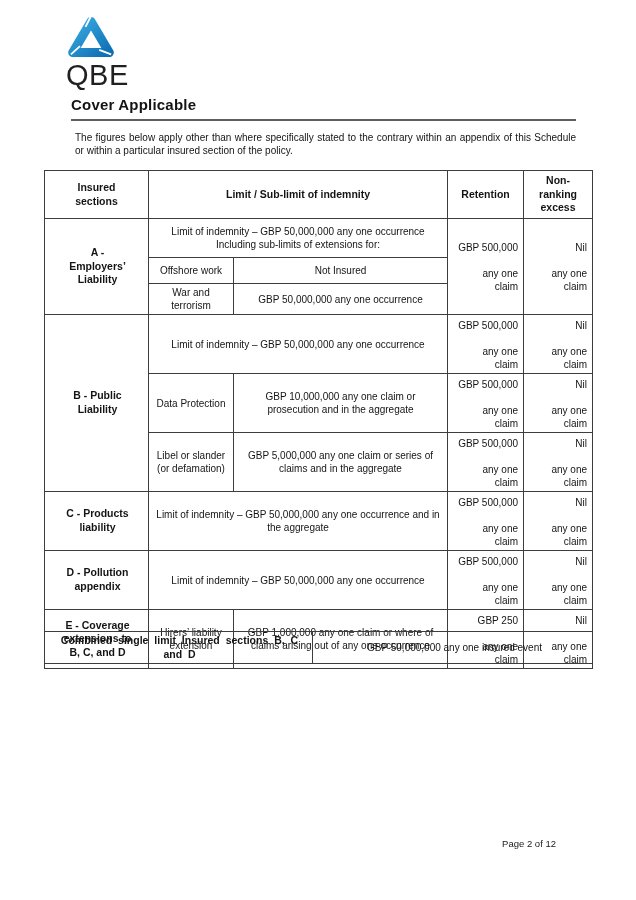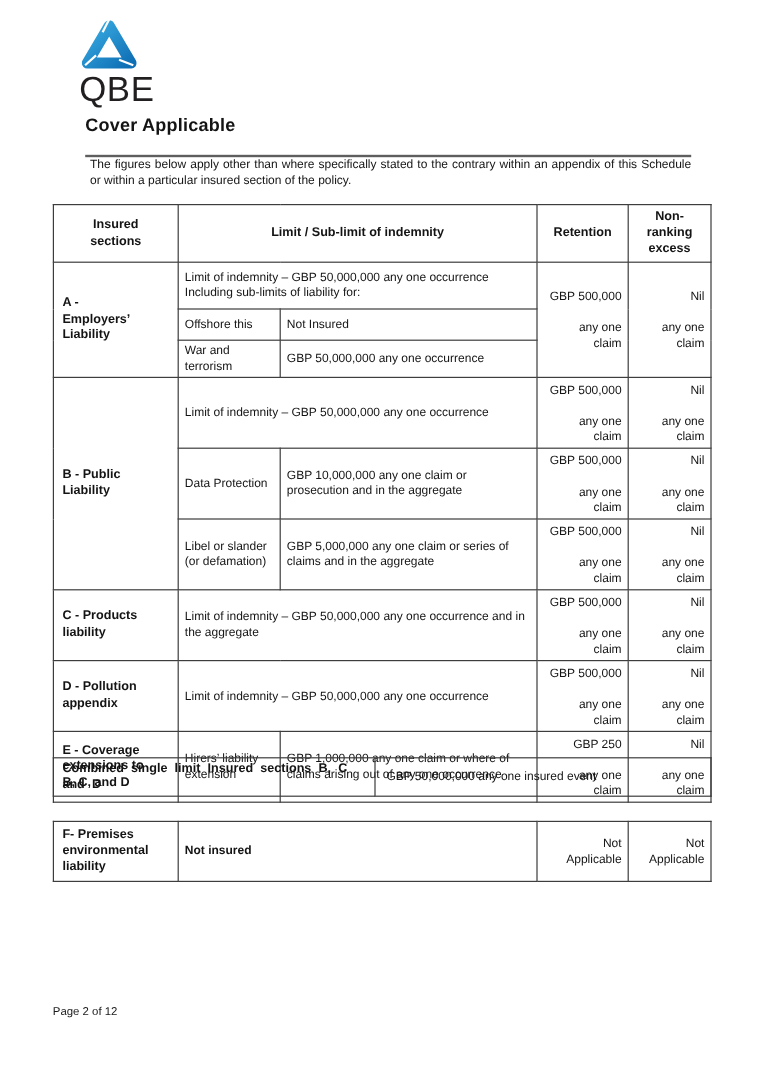--- a/index.html
+++ b/index.html
@@ -11,52 +11,52 @@
 
   
   .logo { position:absolute; left:66px; top:16px; width:60px; }
   .logo svg { display:block; margin-left:2px; }
   .logo-text { font-size:29px; line-height:1; color:#221f20; letter-spacing:0.5px; margin-top:3px; }
 
   
   .title {
     position:absolute; left:71px; top:96px; width:505px;
     font-size:15px; font-weight:bold; letter-spacing:0.2px;
-    padding-bottom:16px; border-bottom:2px solid #5e5e5e;
+    padding-bottom:6px; border-bottom:2px solid #5e5e5e;
   }
 
   
   .intro {
     position:absolute; left:75px; top:131px; width:501px;
     font-size:10px; line-height:1.34; text-align:justify; margin:0;
   }
 
   table { border-collapse:collapse; table-layout:fixed; }
   td, th {
     border:1px solid #3d3d3d; padding:2px 5px;
     font-size:10px; line-height:1.3; font-weight:normal;
-    vertical-align:middle; text-align:left; white-space:pre-line;
+    vertical-align:middle; text-align:center; white-space:pre-line;
     overflow:hidden;
   }
   th { font-weight:bold; font-size:10.5px; text-align:center; }
   .lbl { font-weight:bold; font-size:10.5px; padding-left:7px; }
   .cen { text-align:right; }
   .vtop { vertical-align:top; padding-top:4px; }
   b { font-weight:normal; }
 
   .main-table   { position:absolute; left:44px; top:170px; width:548px;padding-left:38px; }
   .combined-table { position:absolute; left:44px; top:631px; width:548px; }
   .f-table      { position:absolute; left:44px; top:684px; width:548px; }
 
   .combined-table .lbl { word-spacing:3px; }
   .bold-cell { font-weight:bold; }
 
   .footer {
     position:absolute; left:44px; top:838px; width:512px;
-    text-align:left; font-size:9.5px; color:#1a1a1a;
+    text-align:right; font-size:9.5px; color:#1a1a1a;
   }
 </style>
 </head>
 <body>
 
 <div class="page">
 
   <div class="logo">
     <svg width="46" height="42" viewBox="0 0 50 46">
       <defs>
@@ -94,32 +94,32 @@
       <th>Non-
 ranking
 excess</th>
     </tr>
 
     <tr style="height:39px">
       <td class="lbl" rowspan="3">A -
 Employers’
 Liability</td>
       <td colspan="2"><b>Limit of indemnity – GBP 50,000,000</b><span> any one occurrence
-Including </span><b>sub-limits of liability</b><span> for:</span></td>
+Including </span><b>sub-limits of extensions</b><span> for:</span></td>
       <td class="cen" rowspan="3">GBP 500,000
 
 any one
 claim</td>
       <td class="cen" rowspan="3">Nil
 
 any one
 claim</td>
     </tr>
     <tr style="height:26px">
-      <td><b>Offshore</b><span> this</span></td>
+      <td><b>Offshore</b><span> work</span></td>
       <td>Not Insured</td>
     </tr>
     <tr style="height:24px">
       <td><b>War</b><span> and
 </span><b>terrorism</b></td>
       <td><b>GBP 50,000,000</b><span> any one occurrence</span></td>
     </tr>
 
     <tr style="height:48px">
       <td class="lbl" rowspan="3">B - Public
@@ -213,36 +213,16 @@
         <col style="width:280px">
     </colgroup>
     <tbody>
         <tr style="height:30px">
       <td class="lbl">Combined single limit Insured sections B, C and D</td>
       <td style="padding-left:9px"><b>GBP 50,000,000</b><span> any one </span><b>insured event</b></td>
     </tr>
   </tbody>
     </table>
 
-  <table class="f-table">
-    <colgroup>
-      <col style="width:104px">
-        <col style="width:299px">
-        <col style="width:76px">
-        <col style="width:69px">
-    </colgroup>
-    <tbody>
-        <tr style="height:50px">
-      <td class="lbl">F- Premises
-environmental
-liability</td>
-      <td class="bold-cell">Not insured</td>
-      <td class="cen">Not
-Applicable</td>
-      <td class="cen">Not
-Applicable</td>
-    </tr>
-  </tbody>
-    </table>
 
   <div class="footer">Page 2 of 12</div>
 
 </div>
 
 </body></html>

